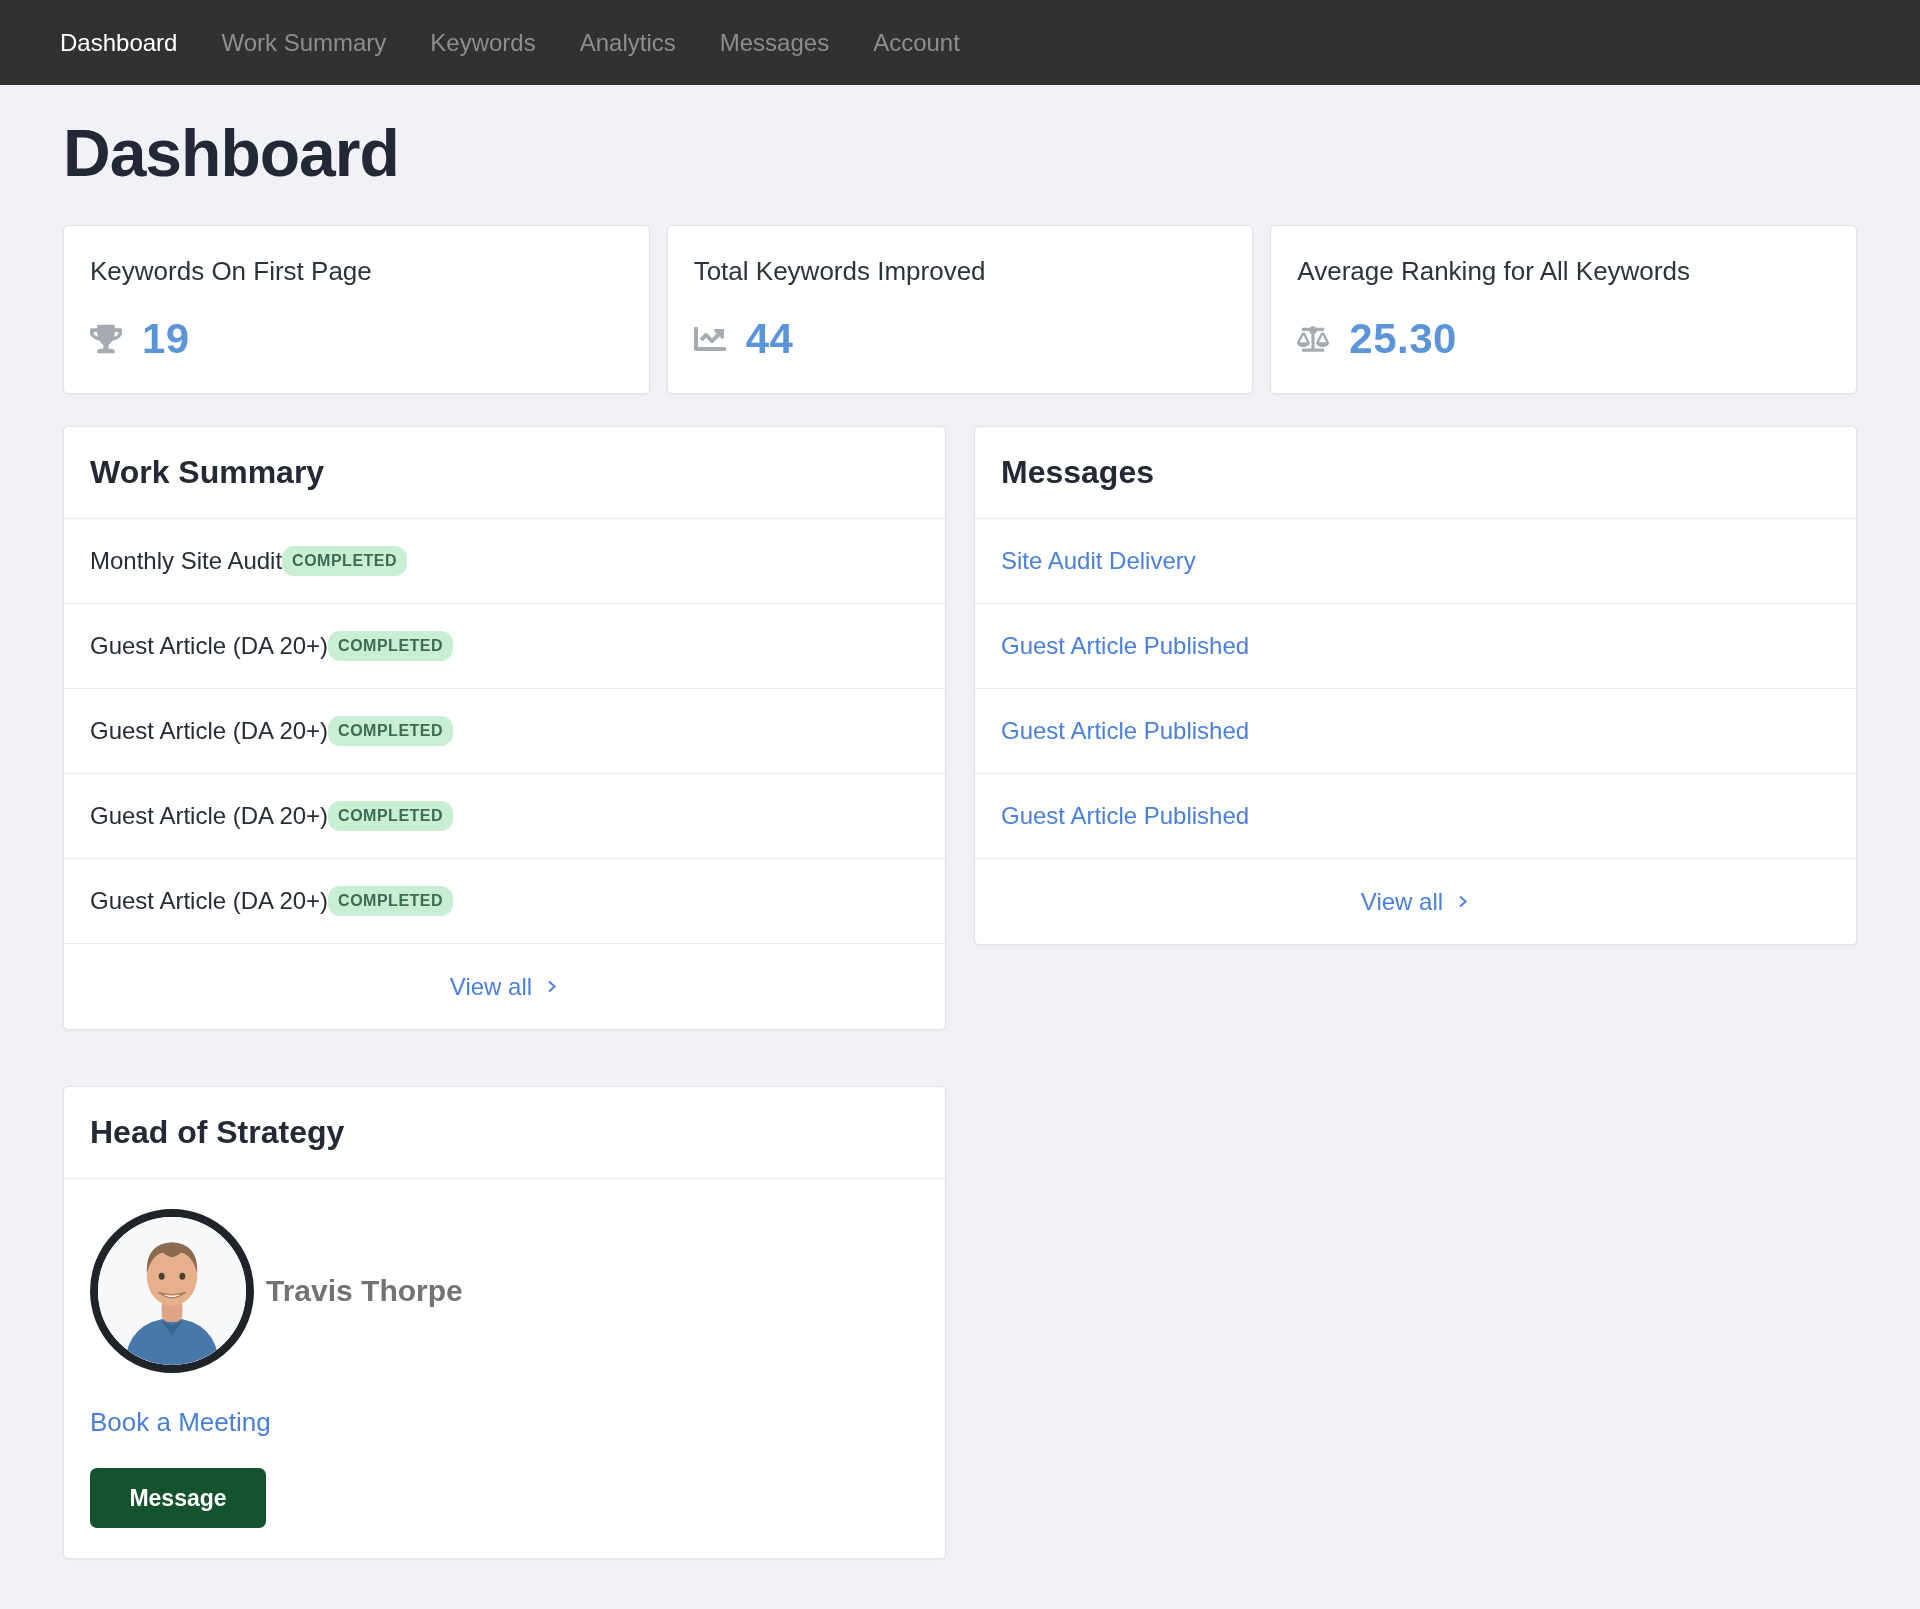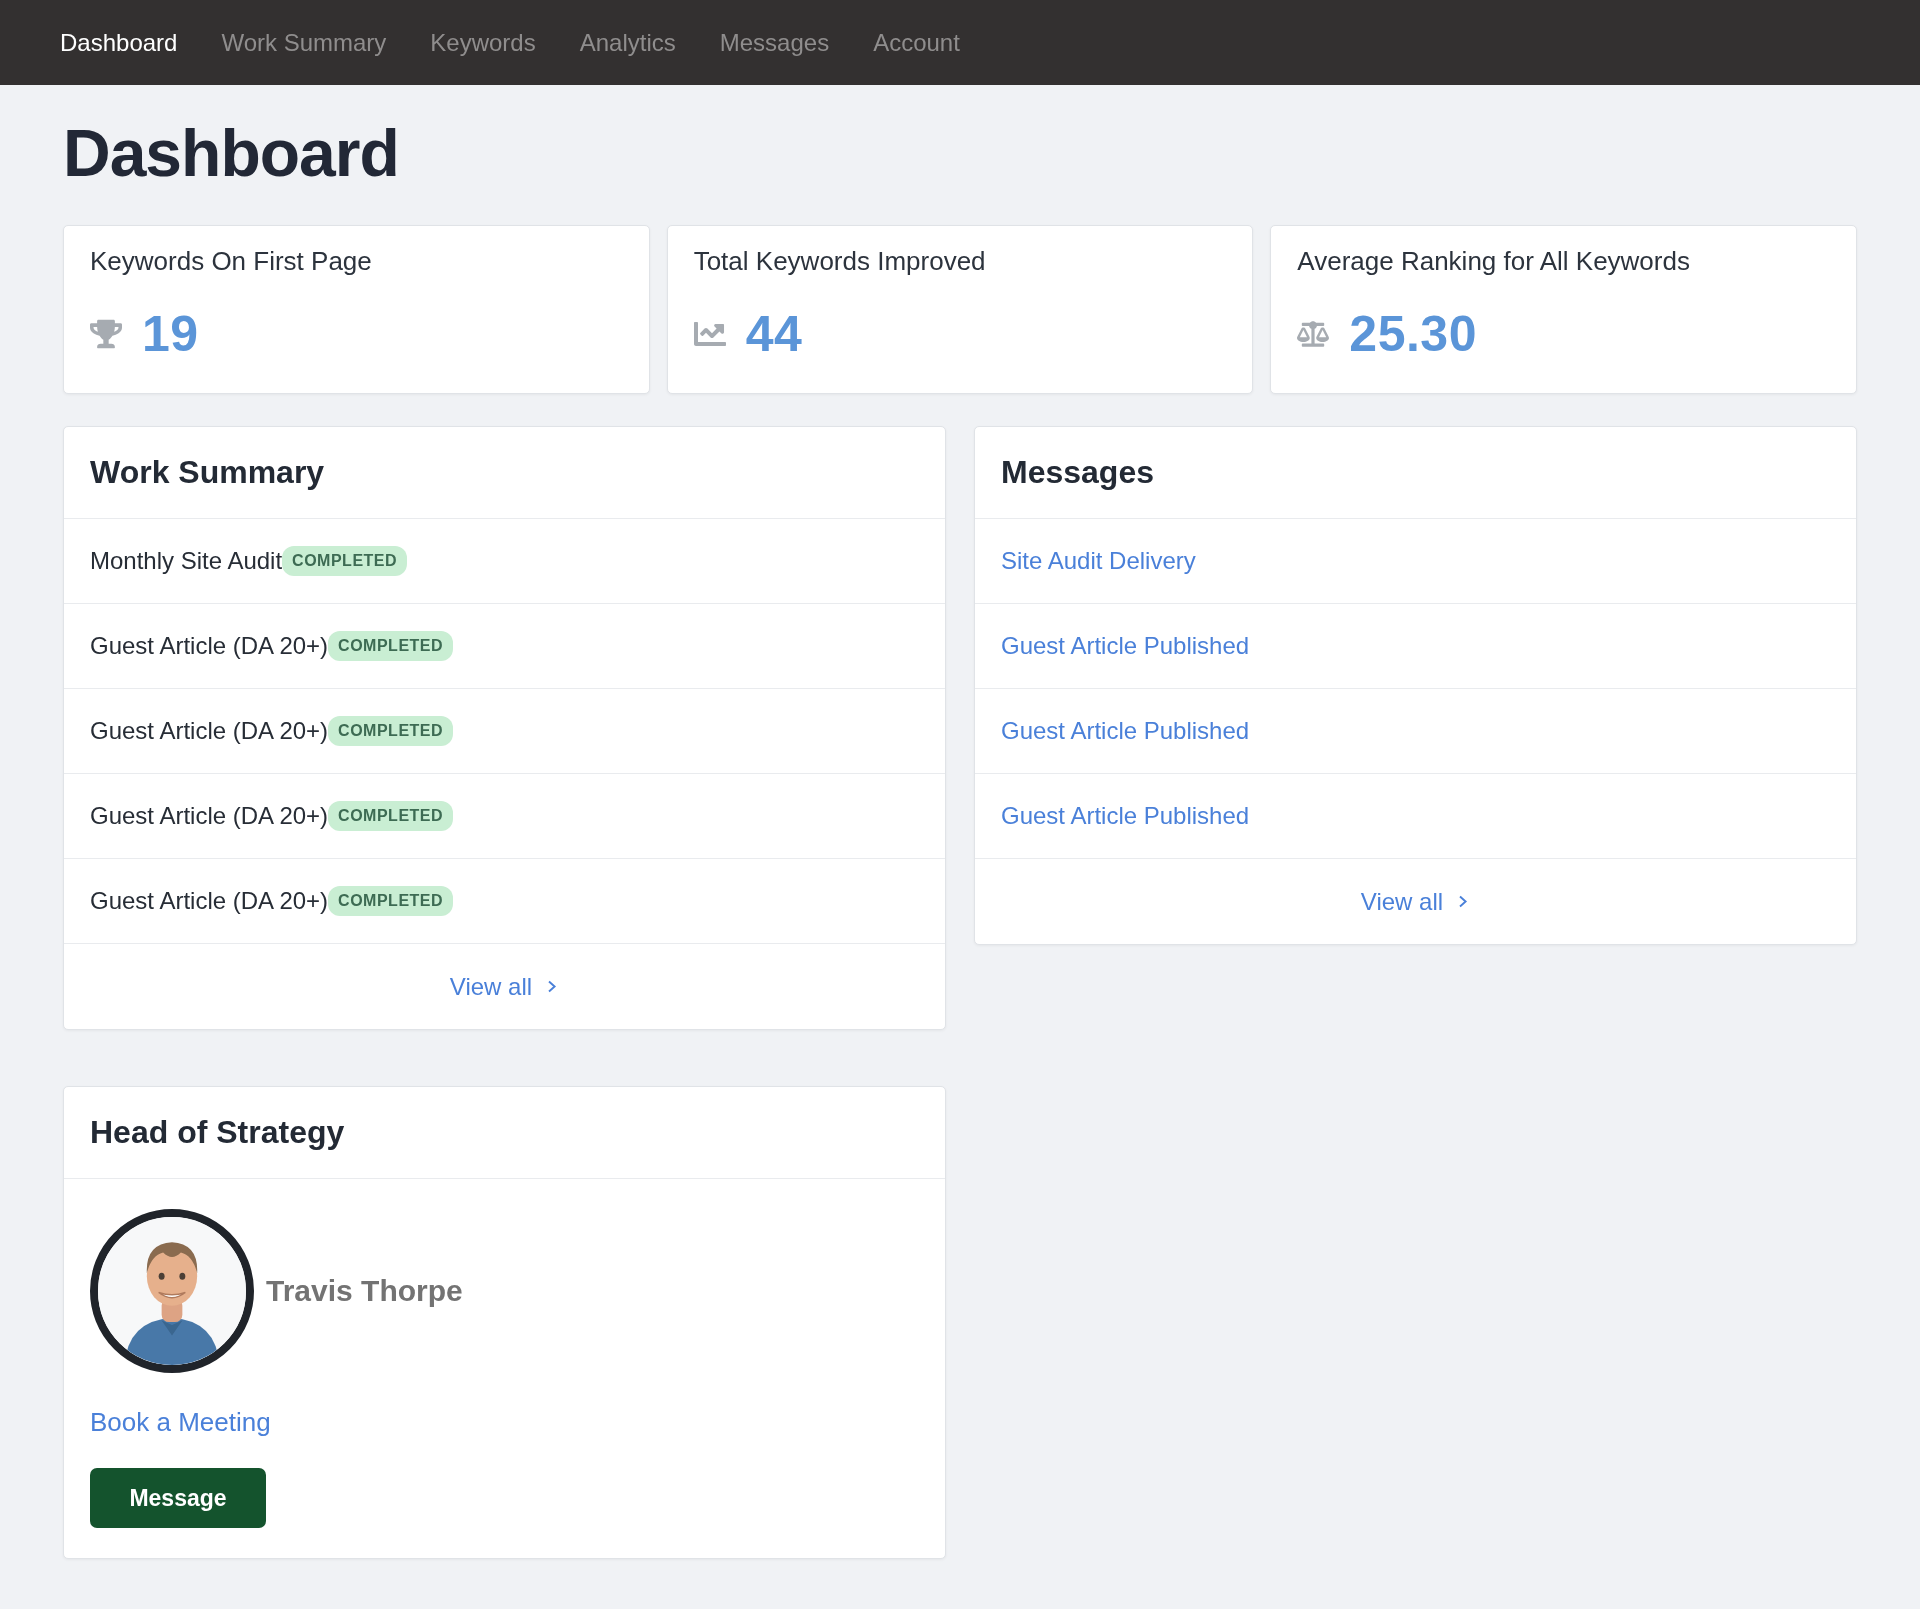--- a/index.html
+++ b/index.html
@@ -26,25 +26,25 @@
     margin:30px 0 34px 0; letter-spacing:-1px;
   }
 
   .card {
     background:#ffffff; border:1px solid #e0e3e7; border-radius:5px;
     box-shadow:0 1px 3px rgba(0,0,0,.05);
   }
 
   
   .stats-row { display:grid; grid-template-columns:repeat(3,1fr); gap:17px; }
-  .stat-card { padding:20px 26px 30px 26px; }
+  .stat-card { padding:30px 26px 30px 26px; }
   .stat-label { font-size:26px; color:#2c333d; }
   .stat-value-row { display:flex; align-items:center; gap:20px; margin-top:28px; }
   .stat-icon { width:32px; height:32px; fill:#a6abb1; flex:0 0 auto; }
-  .stat-value { font-size:50px; font-weight:700; color:#5b95d8; letter-spacing:0.5px; }
+  .stat-value { font-size:42px; font-weight:700; color:#5b95d8; letter-spacing:0.5px; }
 
   
   .cols { display:grid; grid-template-columns:1fr 1fr; gap:28px; margin-top:32px; align-items:start; }
 
   .card-header {
     padding:0 26px; height:92px; display:flex; align-items:center;
     border-bottom:1px solid #e9ebee;
   }
   .card-header h2 { font-size:32px; font-weight:800; color:#232a35; }
 

